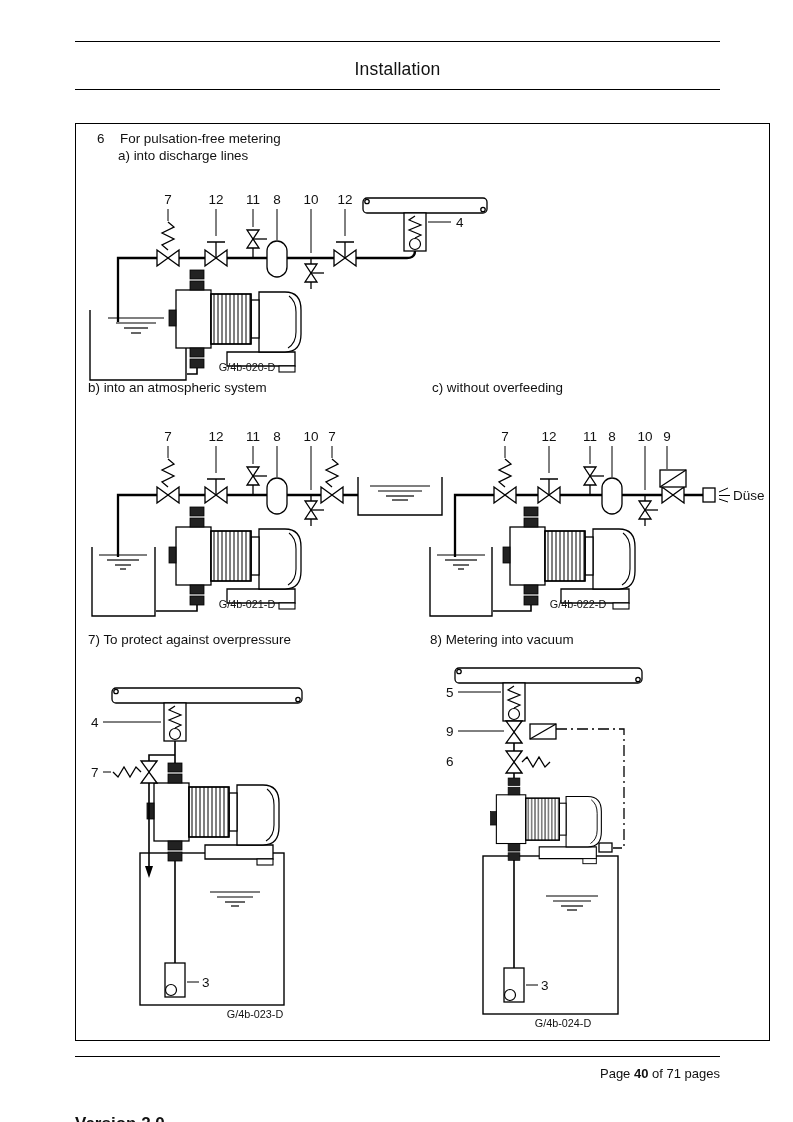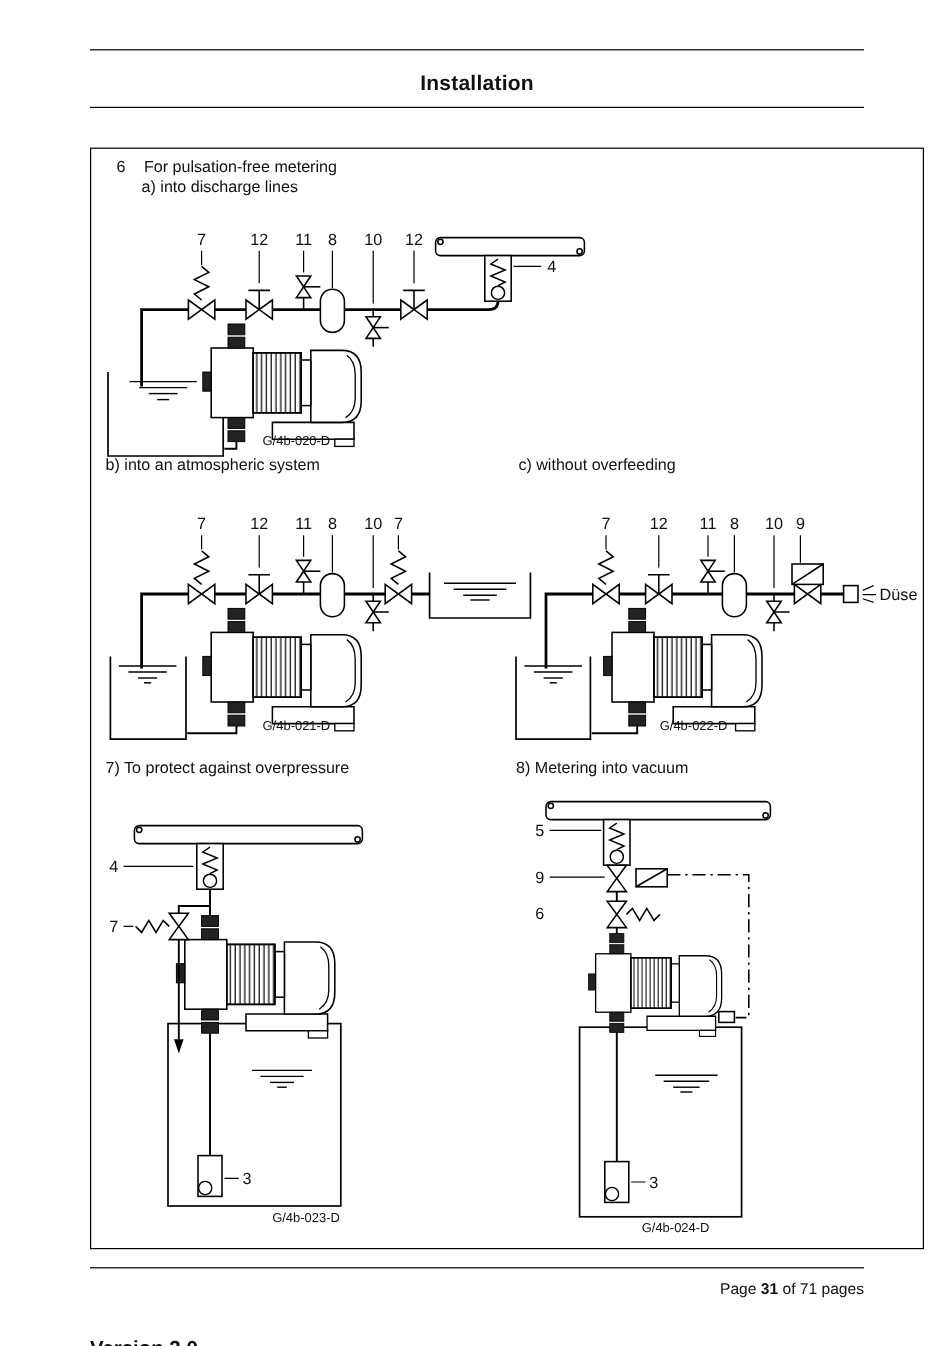--- a/index.html
+++ b/index.html
@@ -3,21 +3,21 @@
 <meta charset="utf-8">
 <style>
   html,body{margin:0;padding:0;background:#fff;width:793px;height:1122px;overflow:hidden;
     font-family:"Liberation Sans",sans-serif;}
   .page{position:relative;width:793px;height:1122px;background:#fff;}
   .rule{position:absolute;left:75px;width:645px;border-top:1.8px solid #000;height:0;}
   #rule-top{top:41px}
   #rule-mid{top:89px}
   #rule-foot{top:1056px}
   .doc-title{position:absolute;left:75px;top:59px;width:645px;text-align:center;
-    font-size:17.5px;font-weight:700;color:#111;letter-spacing:.2px;}
+    font-size:17.5px;font-weight:400;color:#111;letter-spacing:.2px;}
   .content-box{position:absolute;left:75px;top:123px;width:695px;height:918px;
     border:1.6px solid #000;box-sizing:border-box;}
   .footer-left{position:absolute;left:75px;top:1114px;font-size:17px;color:#111;font-weight:bold;}
   .footer-right{position:absolute;left:400px;top:1066px;width:320px;text-align:right;font-size:13px;color:#111;}
   .footer-right .pg-num{font-weight:700;}
   svg{position:absolute;left:0;top:0;}
   
   .w{fill:#fff;stroke:#000;stroke-width:1.3}
   .nf{fill:none;stroke:#000;stroke-width:1.3}
   .flow{fill:none;stroke:#000;stroke-width:2.3}
@@ -271,15 +271,15 @@
       <text class="side" x="446" y="697">5</text>
       <text class="side" x="446" y="736">9</text>
       <text class="side" x="446" y="766">6</text>
       <text class="side" x="541" y="990">3</text>
       <text class="cap" x="563" y="1027">G/4b-024-D</text>
     </g>
   </svg>
 
   <div class="rule" id="rule-foot"></div>
   <div class="footer-left">Version 2.0</div>
-  <div class="footer-right"><span>Page </span><span class="pg-num">31</span><span> of 71 pages</span></div>
+  <div class="footer-right"><span>Page </span><span class="pg-num">40</span><span> of 71 pages</span></div>
 
 </div>
 
 </body></html>

